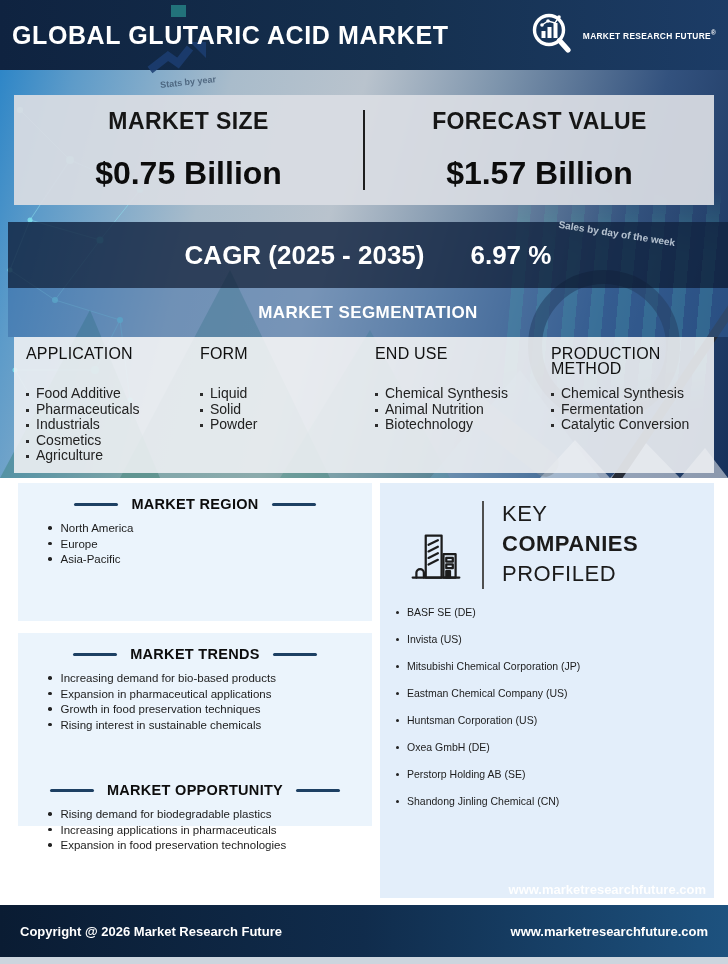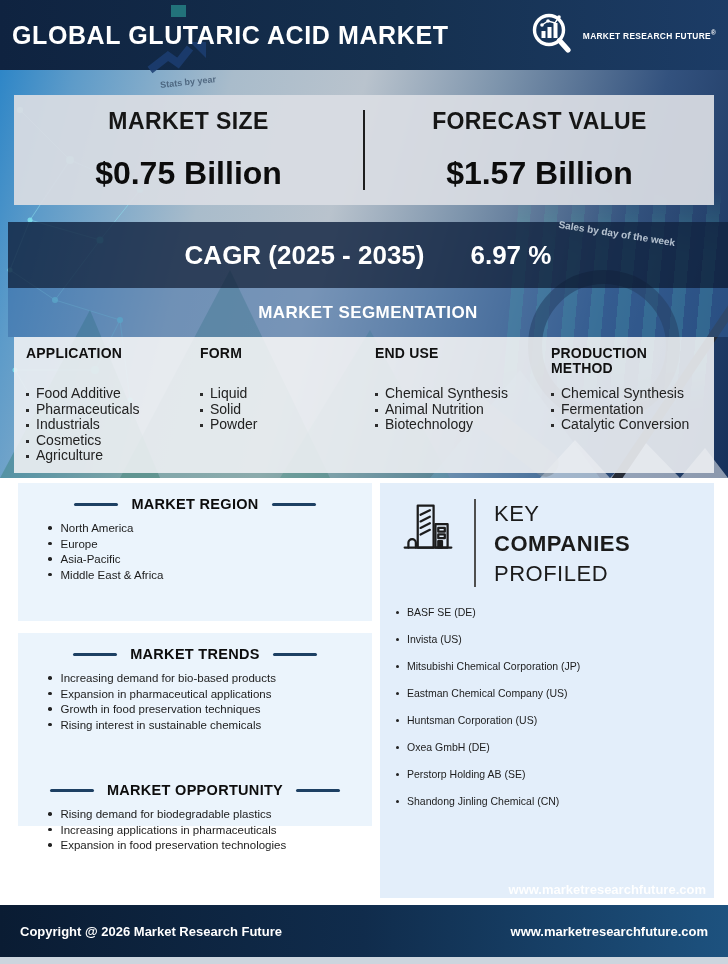--- a/index.html
+++ b/index.html
@@ -50,21 +50,21 @@
   .cagr-band span { color:#fff; font-size:26px; font-weight:bold; }
 
   .seg-band { position:absolute; left:8px; right:0; top:218px; height:49px;
               background:rgba(54,102,162,.5); display:flex; align-items:center; justify-content:center; z-index:2; }
   .seg-band-title { color:#fff; font-size:17px; font-weight:bold; letter-spacing:.4px; }
 
   .seg-panel { position:absolute; left:14px; top:267px; width:700px; height:136px;
                background:rgba(237,240,243,.9); display:flex; padding:9px 0 0 12px; z-index:2; }
   .seg-col { padding-right:6px; }
   .seg-col-1 { width:174px; } .seg-col-2 { width:175px; } .seg-col-3 { width:176px; } .seg-col-4 { width:160px; }
-  .seg-heading { font-size:14px; font-weight:bold; color:#101010; letter-spacing:.2px;
+  .seg-heading { font-size:16px; font-weight:normal; color:#101010; letter-spacing:.2px;
                  line-height:15px; height:34px; width:120px; }
   .seg-list { list-style:none; margin-top:6px; }
   .seg-list li { font-size:14px; color:#222; line-height:15.5px; }
   .seg-list li::before { content:''; display:inline-block; width:3px; height:3px; background:#2c2c2c;
                          margin-right:7px; vertical-align:2px; }
 
   
   .lower { position:absolute; left:0; top:478px; width:728px; height:427px; background:#ffffff; }
   .info-box { position:absolute; background:#ebf4fc; }
   .box-region { left:18px; top:5px; width:354px; height:138px; }
@@ -74,21 +74,21 @@
   .title-row { display:flex; align-items:center; justify-content:center; gap:13px; padding-top:13px; }
   .title-row.second { padding-top:0; margin-top:49px; }
   .dash { width:44px; height:3px; background:#1d4063; border-radius:2px; }
   .box-title { font-size:14.5px; font-weight:bold; color:#0d0d0d; letter-spacing:.3px; }
 
   .dot-list { list-style:none; margin:9px 0 0 30px; }
   .dot-list li { font-size:11.5px; color:#1c1c1c; line-height:15.5px; }
   .dot-list li::before { content:''; display:inline-block; width:3.5px; height:3.5px; border-radius:50%;
                          background:#222; margin-right:9px; vertical-align:2.5px; }
 
-  .comp-head { display:flex; align-items:flex-start; padding:16px 0 0 20px; gap:18px; }
+  .comp-head { display:flex; align-items:flex-end; padding:16px 0 0 28px; gap:18px; }
   .comp-divider { width:2px; height:88px; background:#4f4f4f; }
   .comp-title-line { font-size:22px; line-height:30px; color:#1b1b1b; letter-spacing:.5px; }
   .comp-title-line.bold { font-weight:bold; }
   .comp-list { list-style:none; margin:17px 0 0 16px; }
   .comp-list li { font-size:10.5px; color:#1c1c1c; line-height:13px; margin-bottom:14px; }
   .comp-list li::before { content:''; display:inline-block; width:3px; height:3px; border-radius:50%;
                           background:#222; margin-right:8px; vertical-align:2px; }
 
   .watermark { position:absolute; top:404px; color:rgba(255,255,255,.95); font-size:13px; font-weight:bold; z-index:3; }
   .watermark.left { left:20px; }
@@ -244,21 +244,20 @@
     <div class="info-box box-region">
       <div class="title-row">
         <div class="dash"></div>
         <div class="box-title">MARKET REGION</div>
         <div class="dash"></div>
       </div>
       <ul class="dot-list">
           <li>North America</li>
           <li>Europe</li>
           <li>Asia-Pacific</li>
-          <li>Middle East &amp; Africa</li>
         </ul>
     </div>
 
     <div class="info-box box-trends-opp">
       <div class="title-row">
         <div class="dash"></div>
         <div class="box-title">MARKET TRENDS</div>
         <div class="dash"></div>
       </div>
       <ul class="dot-list">

